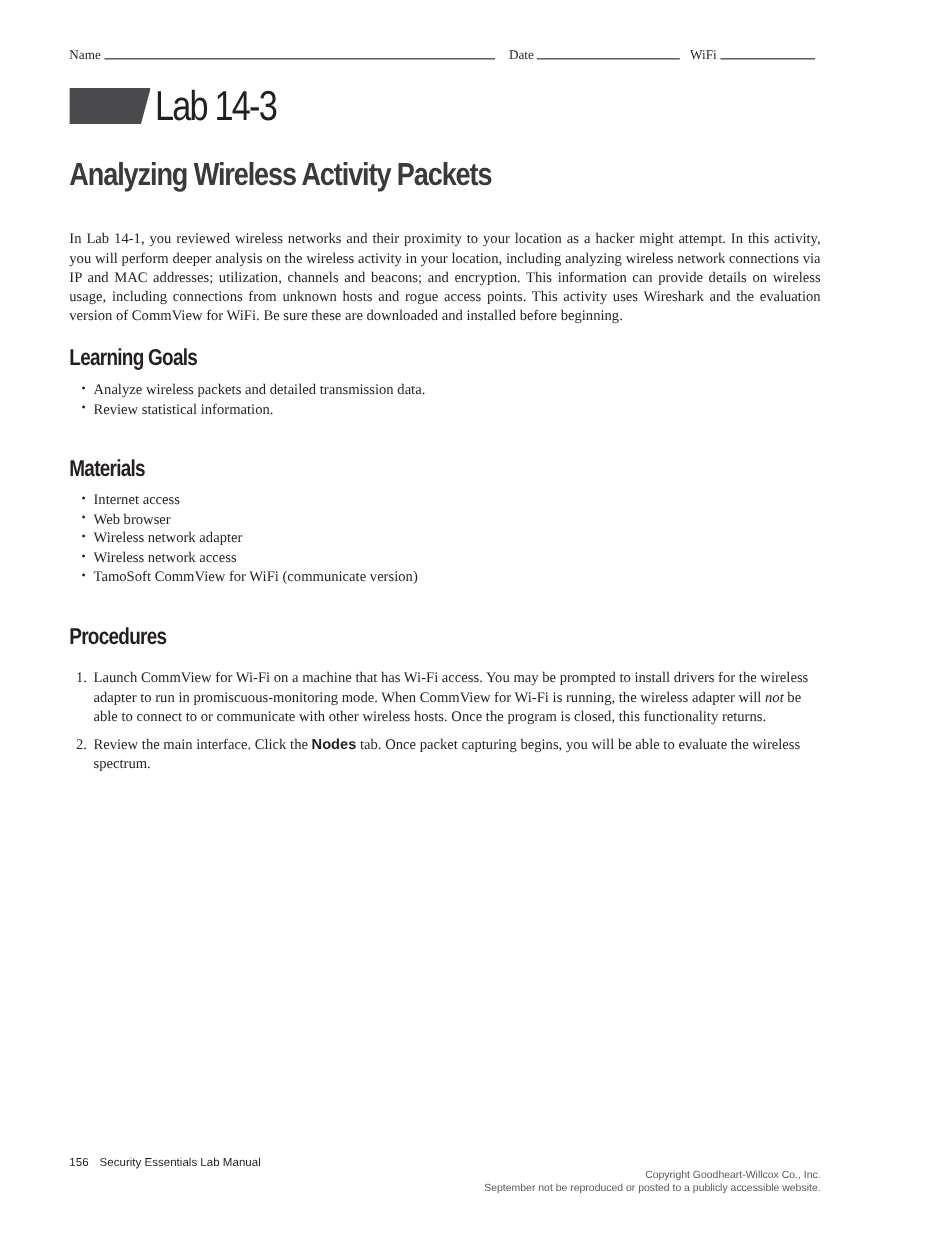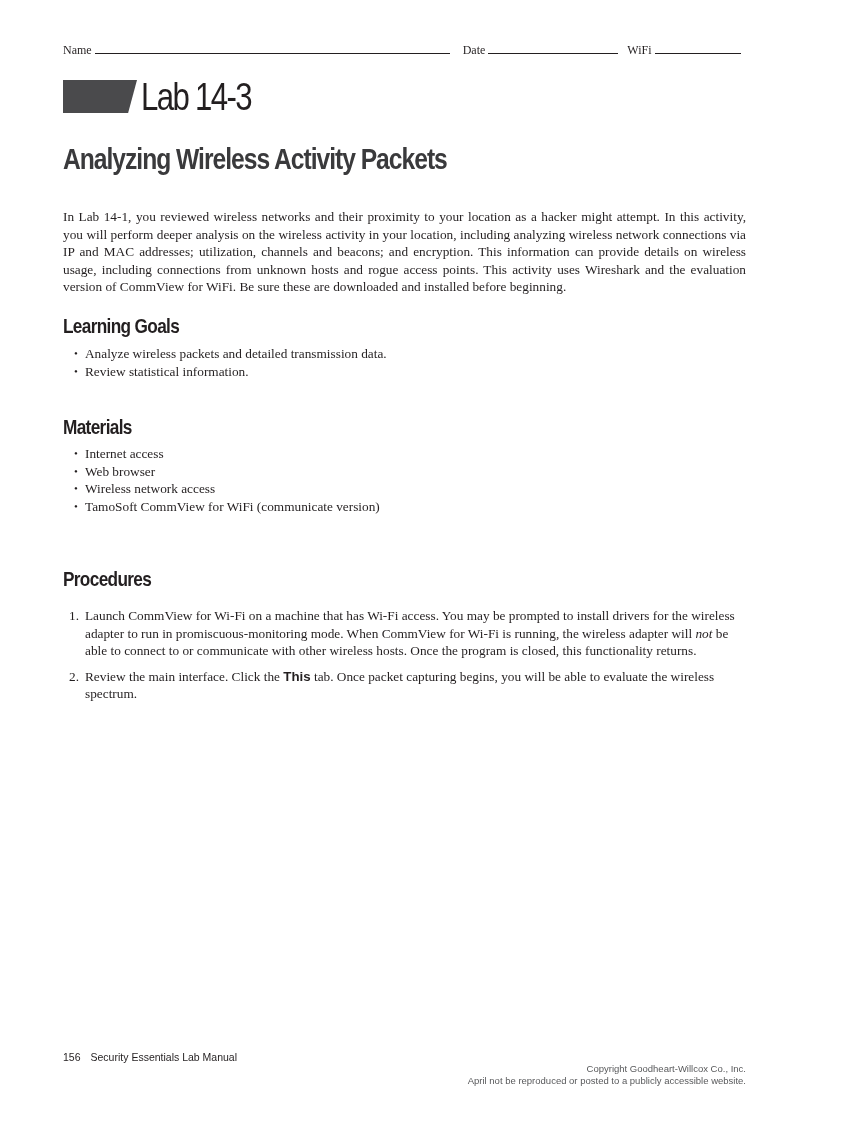--- a/index.html
+++ b/index.html
@@ -49,33 +49,34 @@
 <div class="section-h" style="top:314px;">Learning Goals</div>
 <ul class="bul serif" style="top:345px;">
   <li>Analyze wireless packets and detailed transmission data.</li>
   <li>Review statistical information.</li>
 </ul>
 
 <div class="section-h" style="top:415px;">Materials</div>
 <ul class="bul serif" style="top:445px;">
   <li>Internet access</li>
   <li>Web browser</li>
+  <li>Wireless network adapter</li>
   <li>Wireless network access</li>
   <li>TamoSoft CommView for WiFi (communicate version)</li>
 </ul>
 
 <div class="section-h" style="top:567px;">Procedures</div>
 <ol class="proc serif">
   <li>
     <span class="num">1.</span><span>Launch CommView for Wi-Fi on a machine that has Wi-Fi access. You may be prompted to install drivers for the wireless adapter to run in promiscuous-monitoring mode. When CommView for Wi-Fi is running, the wireless adapter will </span><em>not</em><span> be able to connect to or communicate with other wireless hosts. Once the program is closed, this functionality returns.</span>
   </li>
   <li>
-    <span class="num">2.</span><span>Review the main interface. Click the </span><span class="bold-sans">This</span><span> tab. Once packet capturing begins, you will be able to evaluate the wireless spectrum.</span>
+    <span class="num">2.</span><span>Review the main interface. Click the </span><span class="bold-sans">Nodes</span><span> tab. Once packet capturing begins, you will be able to evaluate the wireless spectrum.</span>
   </li>
 </ol>
 
 <div class="footer-left">
   <span class="pg">156</span><span>Security Essentials Lab Manual</span>
 </div>
 <div class="footer-right">
   <div>Copyright Goodheart-Willcox Co., Inc.</div>
-  <div>April not be reproduced or posted to a publicly accessible website.</div>
+  <div>September not be reproduced or posted to a publicly accessible website.</div>
 </div>
 
 </body></html>

